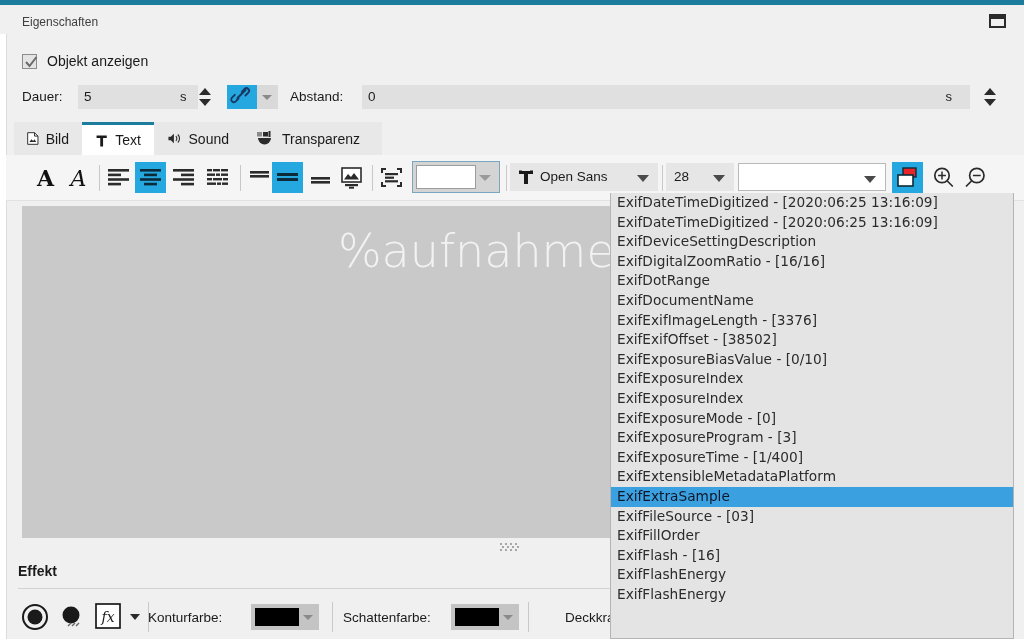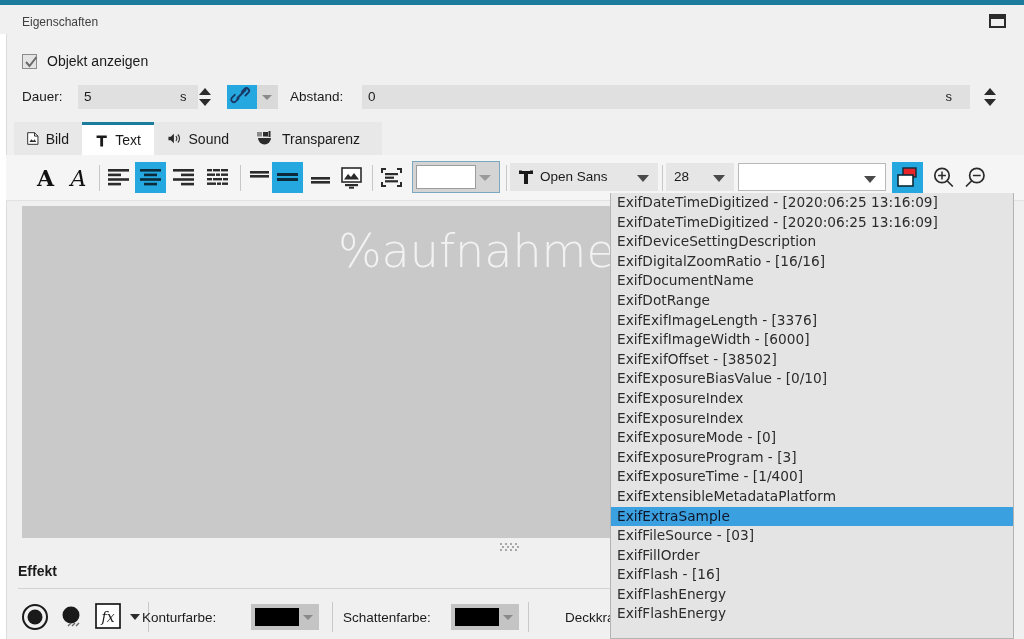--- a/index.html
+++ b/index.html
@@ -674,21 +674,21 @@
     <div class="ebtn" style="left:94px;">
       <svg width="28" height="28" viewBox="0 0 28 28">
         <rect x="2" y="2" width="24" height="24" fill="#fff" stroke="#1a1a1a" stroke-width="1.7"></rect>
         <text x="14" y="20" font-family="'DejaVu Serif',serif" font-style="italic" font-size="14" text-anchor="middle" fill="#1a1a1a">fx</text>
       </svg>
     </div>
     <div class="ecaret"></div>
 
     <div class="esep" style="left:148px;"></div>
 
-    <div class="elabel" style="left:142px;text-align:center;">Konturfarbe:</div>
+    <div class="elabel" style="left:148px;text-align:center;">Konturfarbe:</div>
     <div class="ccombo" style="left:251px;">
       <div class="sw"></div>
       <div class="caret"></div>
     </div>
 
     <div class="esep" style="left:332px;"></div>
 
     <div class="elabel" style="left:343px;">Schattenfarbe:</div>
     <div class="ccombo" style="left:451px;">
       <div class="sw"></div>
@@ -698,24 +698,23 @@
     <div class="esep" style="left:528px;"></div>
 
     <div class="elabel" style="left:538px;margin-left:27px;">Deckkraft:</div>
   </div>
 
   <div class="dropdown">
       <div class="ditem">ExifDateTimeDigitized  -  [2020:06:25 13:16:09]</div>
       <div class="ditem">ExifDateTimeDigitized  -  [2020:06:25 13:16:09]</div>
       <div class="ditem">ExifDeviceSettingDescription</div>
       <div class="ditem">ExifDigitalZoomRatio  -  [16/16]</div>
+      <div class="ditem">ExifDotRange</div>
       <div class="ditem">ExifDocumentName</div>
-      <div class="ditem">ExifDotRange</div>
       <div class="ditem">ExifExifImageLength  -  [3376]</div>
-      <div class="ditem">ExifExifImageWidth  -  [6000]</div>
       <div class="ditem">ExifExifOffset  -  [38502]</div>
       <div class="ditem">ExifExposureBiasValue  -  [0/10]</div>
       <div class="ditem">ExifExposureIndex</div>
       <div class="ditem">ExifExposureIndex</div>
       <div class="ditem">ExifExposureMode  -  [0]</div>
       <div class="ditem">ExifExposureProgram  -  [3]</div>
       <div class="ditem">ExifExposureTime  -  [1/400]</div>
       <div class="ditem">ExifExtensibleMetadataPlatform</div>
       <div class="ditem sel">ExifExtraSample</div>
       <div class="ditem">ExifFileSource  -  [03]</div>

